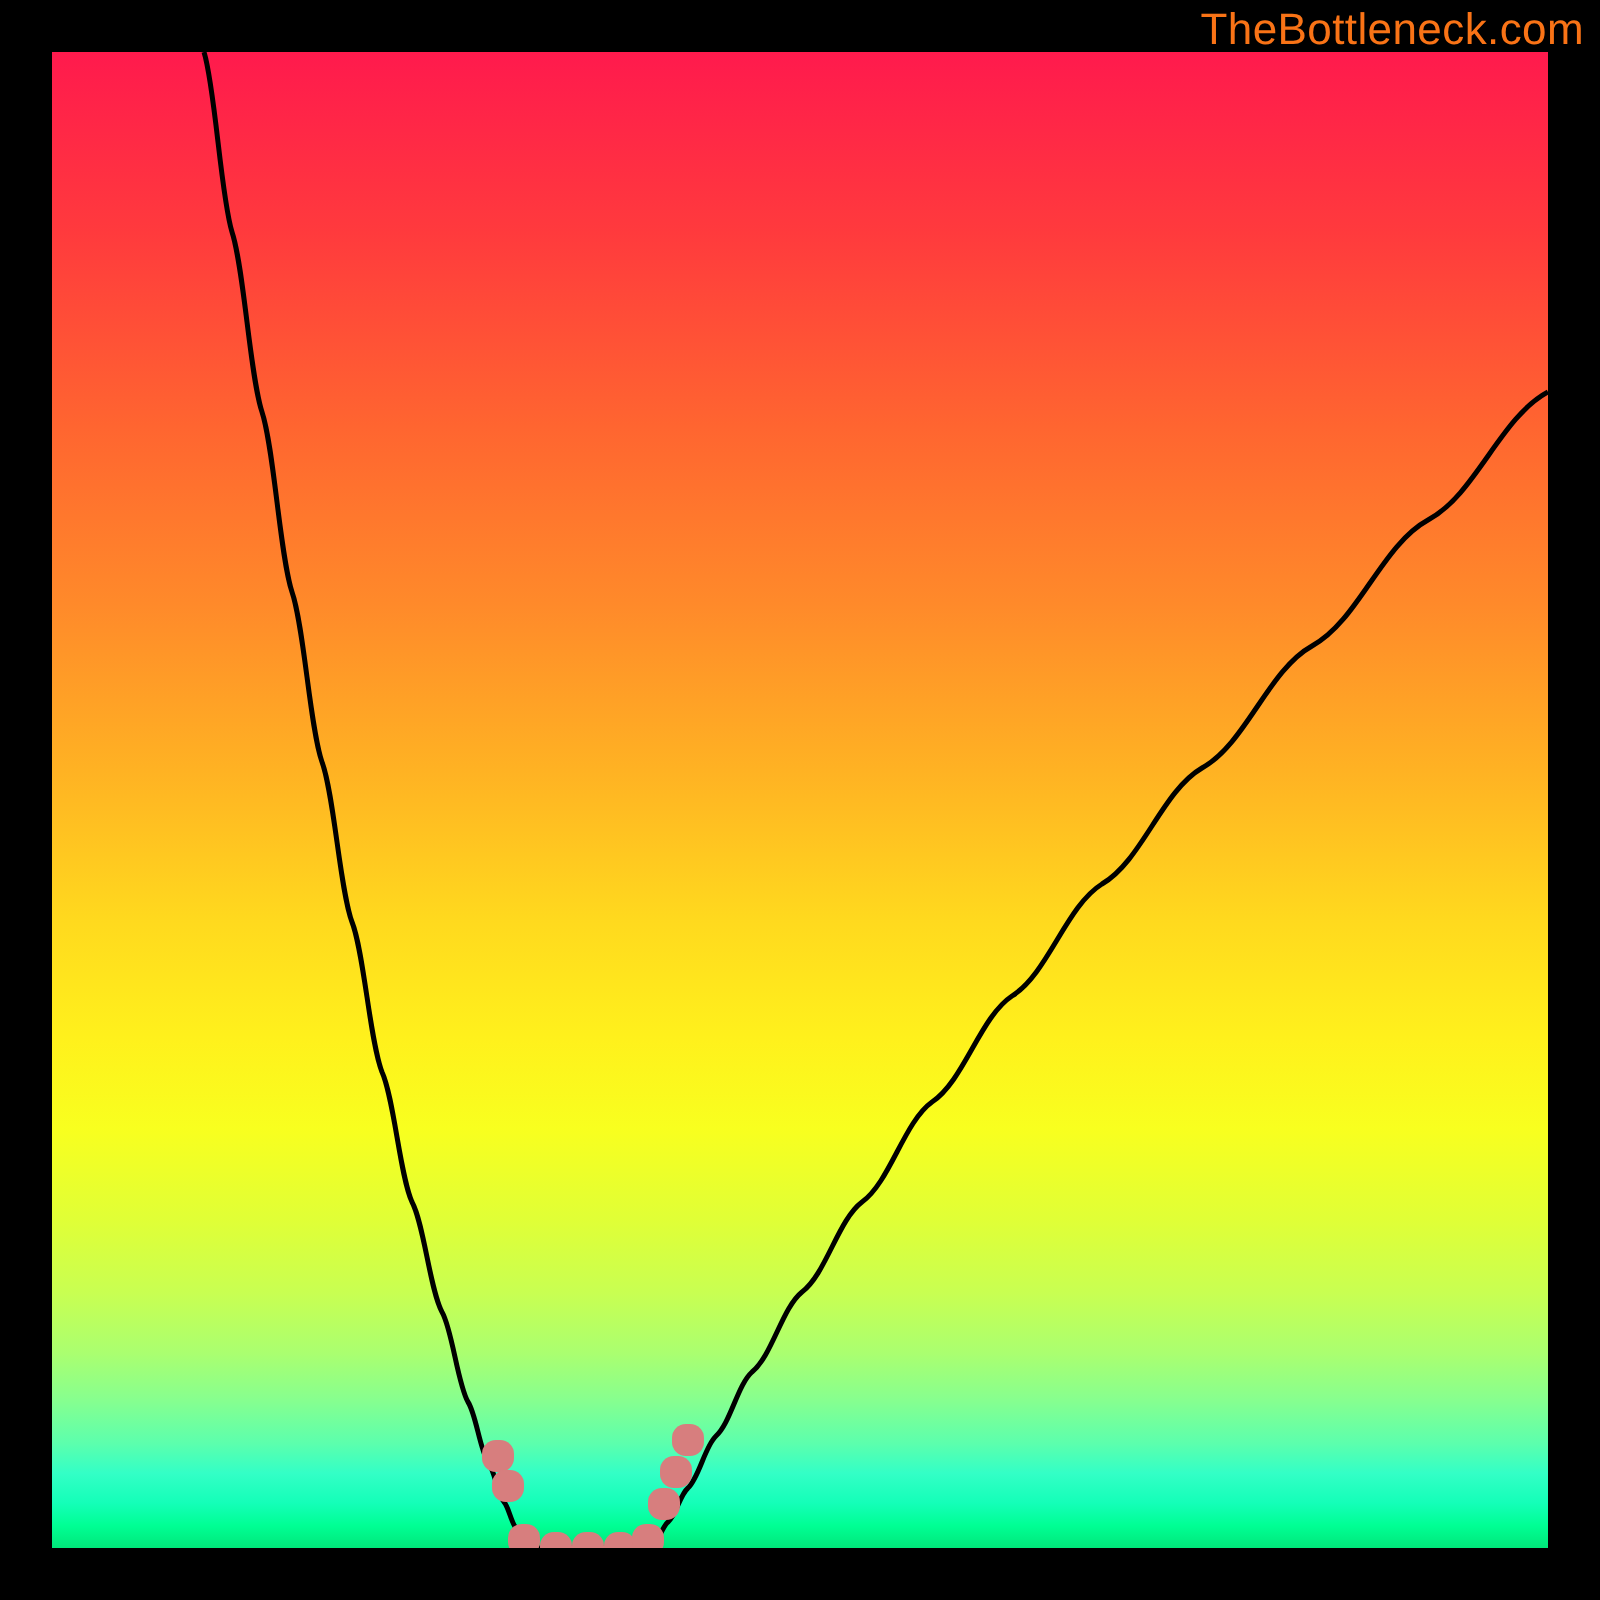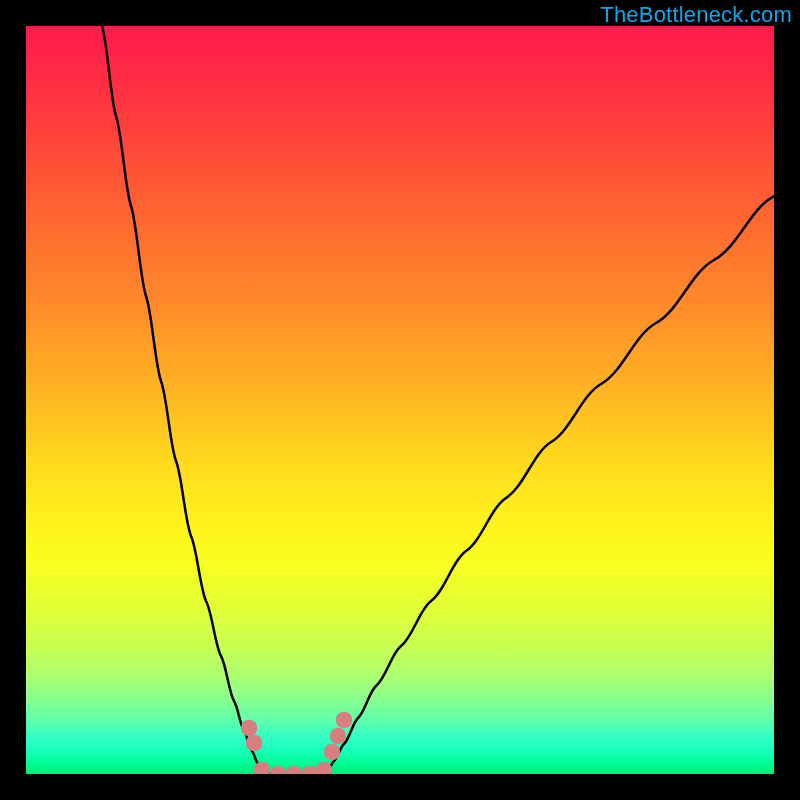--- a/index.html
+++ b/index.html
@@ -39,21 +39,21 @@
       #33ffc6 95%,
       #14ffb8 97%,
       #00ff94 98.5%,
       #00e77a 100%
     );
   }
   .watermark {
     position: absolute;
     top: 2px;
     right: 8px;
-    color: #0ea5e9;
+    color: #f97316;
     font-size: 22px;
     font-weight: 500;
     letter-spacing: 0.2px;
     user-select: none;
   }
   svg.curves {
     position: absolute;
     left: 0;
     top: 0;
     width: 748px;

